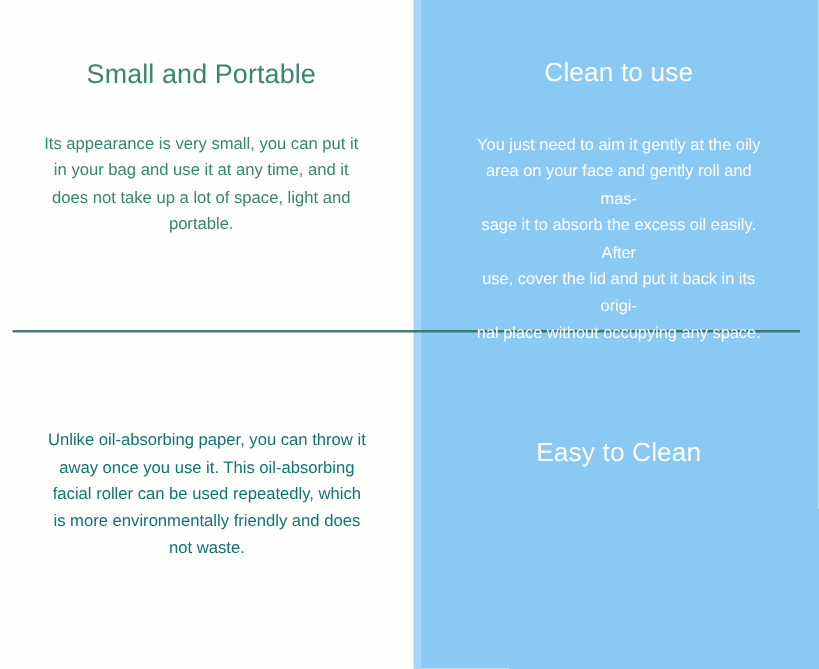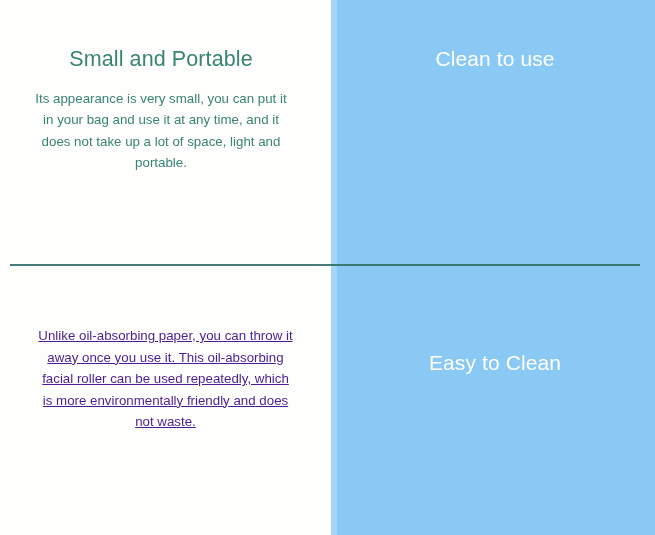--- a/index.html
+++ b/index.html
@@ -88,21 +88,21 @@
     margin: 0 0 14px 0;
     font-family: "Liberation Sans", sans-serif;
     font-size: 21.5px;
     font-weight: 400;
     line-height: 1.28;
     letter-spacing: 0.1px;
     text-align: center;
   }
 
   .block-body {
-    margin: 0;
+    margin: 16px;
     font-family: "Liberation Sans", sans-serif;
     font-size: 13.3px;
     font-weight: 400;
     line-height: 1.62;
     text-align: center;
     white-space: pre-line;
   }
 
   
   .theme-green .block-heading { color: #3a8472; }
@@ -144,24 +144,29 @@
     <div class="cell cell-tl theme-green">
       <h2 class="block-heading" style="color: rgb(58, 132, 114);">Small and Portable</h2>
       <p class="block-body" style="color: rgb(58, 132, 114);">Its appearance is very small, you can put it
 in your bag and use it at any time, and it
 does not take up a lot of space, light and
 portable.</p>
     </div>
 
     <div class="cell cell-tr theme-white">
       <h2 class="block-heading" style="color: rgb(255, 255, 255);">Clean to use</h2>
+      <p class="block-body" style="color: rgb(255, 255, 255);">You just need to aim it gently at the oily
+area on your face and gently roll and mas-
+sage it to absorb the excess oil easily. After
+use, cover the lid and put it back in its origi-
+nal place without occupying any space.</p>
     </div>
 
     <div class="cell cell-bl theme-green">
-      <p class="block-body" style="color: #4c1d95; text-decoration: underline;">Unlike oil-absorbing paper, you can throw it
+      <p class="block-body" style="color: #0f766e;">Unlike oil-absorbing paper, you can throw it
 away once you use it. This oil-absorbing
 facial roller can be used repeatedly, which
 is more environmentally friendly and does
 not waste.</p>
     </div>
 
     <div class="cell cell-br theme-white">
       <h2 class="block-heading" style="color: rgb(255, 255, 255);">Easy to Clean</h2>
     </div>
 

